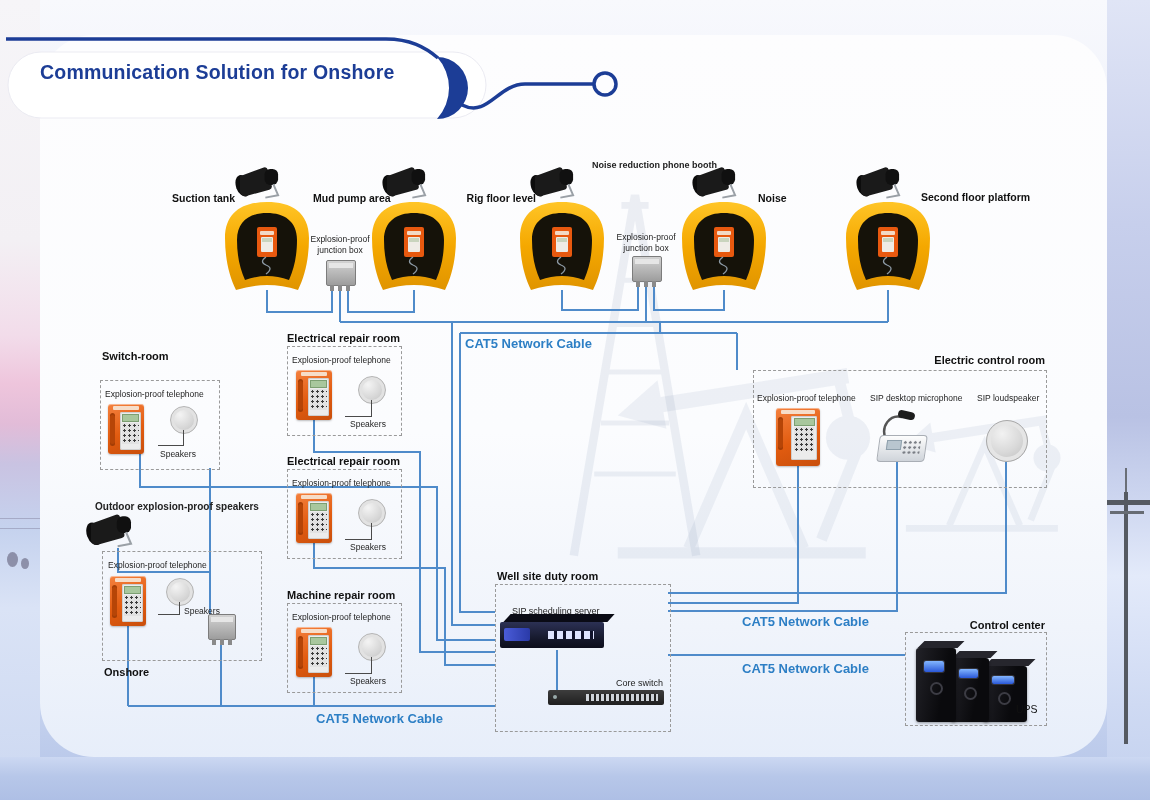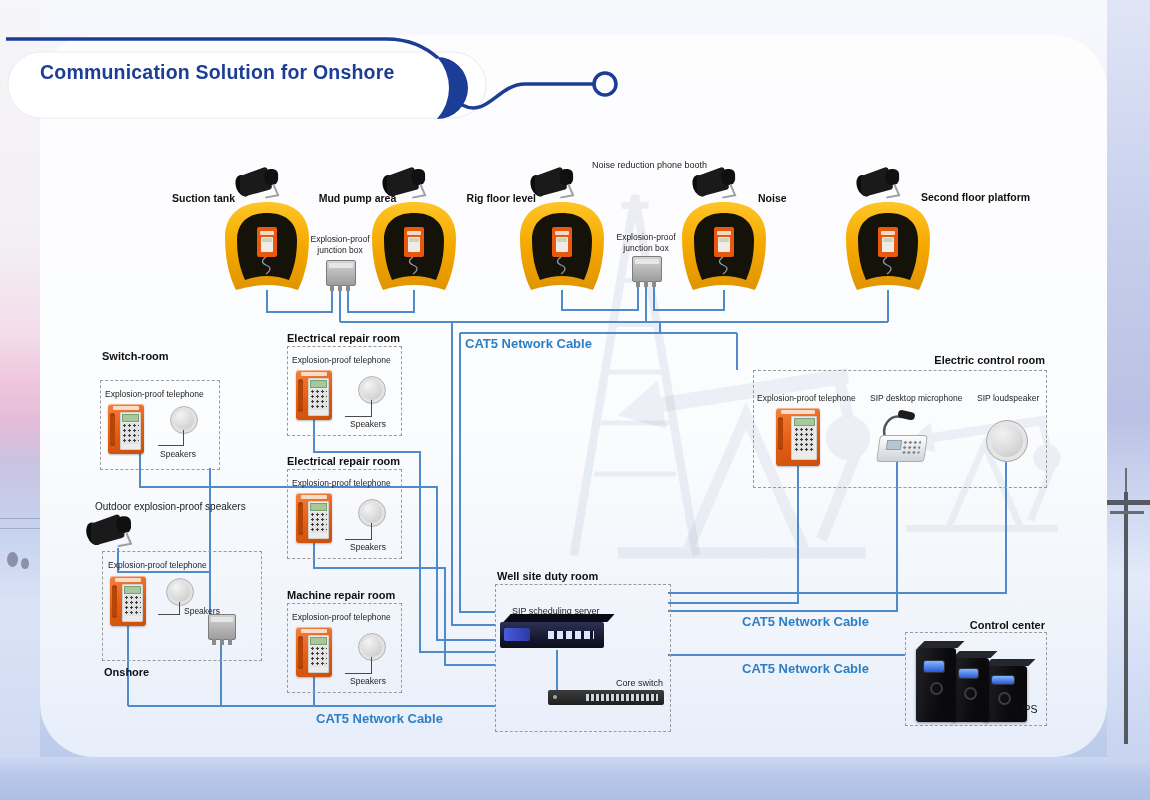--- a/index.html
+++ b/index.html
@@ -29,21 +29,21 @@
 
   
   .title{position:absolute;left:40px;top:61px;font-size:19.5px;font-weight:bold;
     color:#1c3d96;line-height:1.18;letter-spacing:.2px;}
 
   
   .roomtitle{position:absolute;font-size:11px;font-weight:bold;color:#101010;white-space:nowrap;}
   .devlbl{position:absolute;font-size:8.5px;color:#1d1d1d;white-space:nowrap;}
   .devlbl.wrap{white-space:normal;text-align:center;line-height:1.25;}
   .boothlbl{position:absolute;font-size:10.5px;font-weight:bold;color:#101010;white-space:nowrap;}
-  .grouplbl{position:absolute;font-size:9px;font-weight:400;color:#222;white-space:nowrap;}
+  .grouplbl{position:absolute;font-size:9px;font-weight:700;color:#222;white-space:nowrap;}
   .cat5{position:absolute;font-size:13px;font-weight:bold;color:#2d7fc5;white-space:nowrap;}
   .upslbl{position:absolute;font-size:10.5px;color:#111;white-space:nowrap;}
 
   
   .room{position:absolute;border:1px dashed #9a9a9a;}
 
   
   .ephone{position:absolute;background:linear-gradient(160deg,#f4813f,#e25c10 55%,#c94f0c);
     border-radius:3px;box-shadow:inset 0 1px 0 rgba(255,255,255,.45),0 1px 2px rgba(0,0,0,.25);}
   .ephone::before{content:"";position:absolute;top:2px;left:5px;right:5px;height:4px;
@@ -213,21 +213,21 @@
   <div class="boothlbl" style="left:160px;top:192px;width:75px;text-align:right;">Suction tank</div>
   <div class="booth" style="left:225px;top:200px;">
     <svg class="hornpos" width="48" height="35" viewBox="0 0 60 44">
         <use href="#horn"></use>
       </svg>
     <svg width="84" height="92" viewBox="0 0 84 92">
         <use href="#hood"></use>
       </svg>
   </div>
 
-  <div class="boothlbl" style="left:313px;top:192px;width:89px;text-align:center;">Mud pump area</div>
+  <div class="boothlbl" style="left:313px;top:192px;width:89px;text-align:left;">Mud pump area</div>
   <div class="booth" style="left:372px;top:200px;">
     <svg class="hornpos" width="48" height="35" viewBox="0 0 60 44">
         <use href="#horn"></use>
       </svg>
     <svg width="84" height="92" viewBox="0 0 84 92">
         <use href="#hood"></use>
       </svg>
   </div>
 
   <div class="boothlbl" style="left:463px;top:192px;width:73px;text-align:right;">Rig floor level</div>

